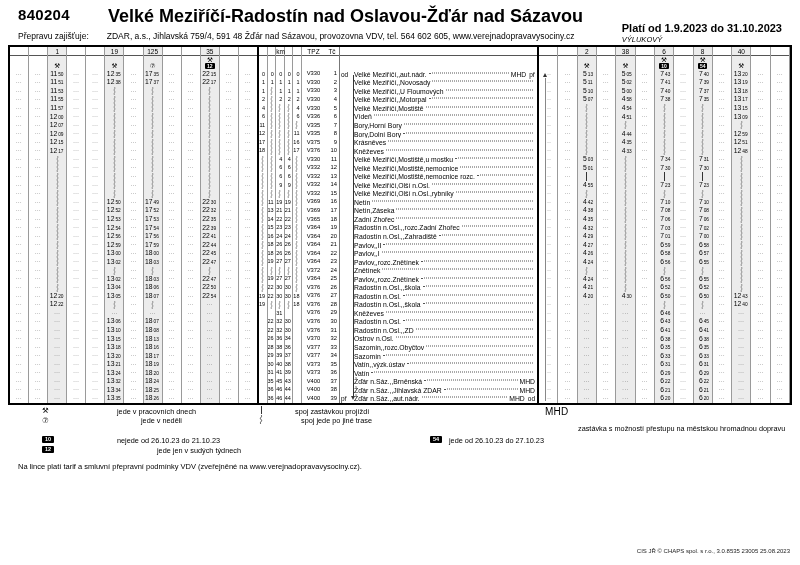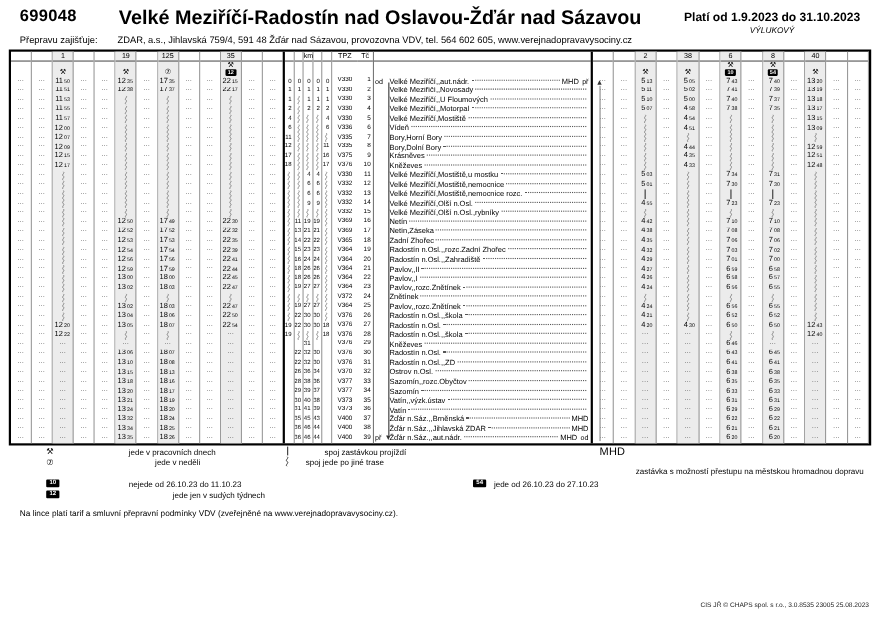--- a/index.html
+++ b/index.html
@@ -3,21 +3,21 @@
 <meta charset="utf-8">
 <style>
   html,body{margin:0;padding:0;background:#fff;}
   body{width:800px;height:565px;font-family:"Liberation Sans",sans-serif;color:#000;position:relative;overflow:hidden;}
   .page{position:absolute;inset:0;background:#fff;}
 
   
   .hdr{position:absolute;left:18px;top:6px;width:764px;height:24px;}
   .line-no{font-size:15px;font-weight:bold;letter-spacing:.3px;}
   .title{font-size:18px;font-weight:bold;position:absolute;left:90px;top:0;white-space:nowrap;}
-  .validity{position:absolute;right:0;top:4px;text-align:center;}
+  .validity{position:absolute;right:0;top:16px;text-align:left;}
   .validity .v1{font-size:11px;font-weight:bold;}
   .validity .v2{font-size:7.5px;margin-top:1px;font-style:italic;}
   .op{position:absolute;left:18px;top:31px;font-size:8.5px;white-space:nowrap;}
   .op .op-text{margin-left:18px;}
 
   
   #grid{position:absolute;left:8px;top:45px;width:784px;height:360px;border:2px solid #000;box-sizing:border-box;display:flex;background:#fff;}
   .block{display:flex;position:relative;box-sizing:border-box;height:100%;}
   .b-left{width:249px;border-right:2px solid #000;}
   .b-km{width:43px;}
@@ -63,21 +63,21 @@
   .tariff{position:absolute;left:18px;top:57px;font-size:7.5px;white-space:nowrap;}
   .credit{position:absolute;right:10px;top:143px;font-size:6px;color:#222;}
   svg.sq{display:block;}
 </style>
 </head>
 <body>
 
 <div class="page">
 
   <div class="hdr">
-    <span class="line-no">699048</span>
+    <span class="line-no">840204</span>
     <span class="title">Velké Meziříčí-Radostín nad Oslavou-Žďár nad Sázavou</span>
     <div class="validity">
       <div class="v1">Platí od 1.9.2023 do 31.10.2023</div>
       <div class="v2">VÝLUKOVÝ</div>
     </div>
   </div>
 
   <div class="op">
     <span>Přepravu zajišťuje:</span><span class="op-text">ZDAR, a.s., Jihlavská 759/4, 591 48 Žďár nad Sázavou, provozovna VDV, tel. 564 602 605, www.verejnadopravavysociny.cz</span>
   </div>
@@ -4452,27 +4452,27 @@
     <span class="lg-sym" style="left:42px;top:11px;font-size:7.5px;">⑦</span>
     <span class="lg-txt" style="left:117px;top:11px;margin-left:24px;">jede v neděli</span>
 
     <span class="lg-sym" style="left:258px;top:1px;width:6px;"><span style="display:inline-block;width:1px;height:8px;background:#333;"></span></span>
     <span class="lg-txt" style="left:295px;top:2px;">spoj zastávkou projíždí</span>
     <span class="lg-sym" style="left:258px;top:10px;">
         <svg class="sq" width="6" height="9" viewBox="0 0 6 9">
           <path d="M3 0 C5.2 1.6 0.8 3 3 4.5 C5.2 6 0.8 7.4 3 9" stroke="#333" fill="none" stroke-width="0.9"></path>
         </svg>
       </span>
-    <span class="lg-txt" style="left:278px;top:11px;">spoj jede po jiné trase</span>
+    <span class="lg-txt" style="left:301px;top:11px;">spoj jede po jiné trase</span>
 
     <span class="lg-txt mhd-big" style="left:545px;top:1px;">MHD</span>
     <span class="lg-txt" style="left:578px;top:19px;">zastávka s možností přestupu na městskou hromadnou dopravu</span>
 
     <span class="notebox" style="left:42px;top:31px;">10</span>
-    <span class="lg-txt" style="left:117px;top:31px;">nejede od 26.10.23 do 11.10.23</span>
+    <span class="lg-txt" style="left:117px;top:31px;">nejede od 26.10.23 do 21.10.23</span>
     <span class="notebox" style="left:42px;top:41px;">12</span>
     <span class="lg-txt" style="left:117px;top:41px;padding-left:40px;">jede jen v sudých týdnech</span>
     <span class="notebox" style="left:430px;top:31px;">54</span>
     <span class="lg-txt" style="left:449px;top:31px;">jede od 26.10.23 do 27.10.23</span>
 
     <div class="tariff">Na lince platí tarif a smluvní přepravní podmínky VDV (zveřejněné na www.verejnadopravavysociny.cz).</div>
     <div class="credit">CIS JŘ © CHAPS spol. s r.o., 3.0.8535 23005 25.08.2023</div>
   </div>
 
 </div>

